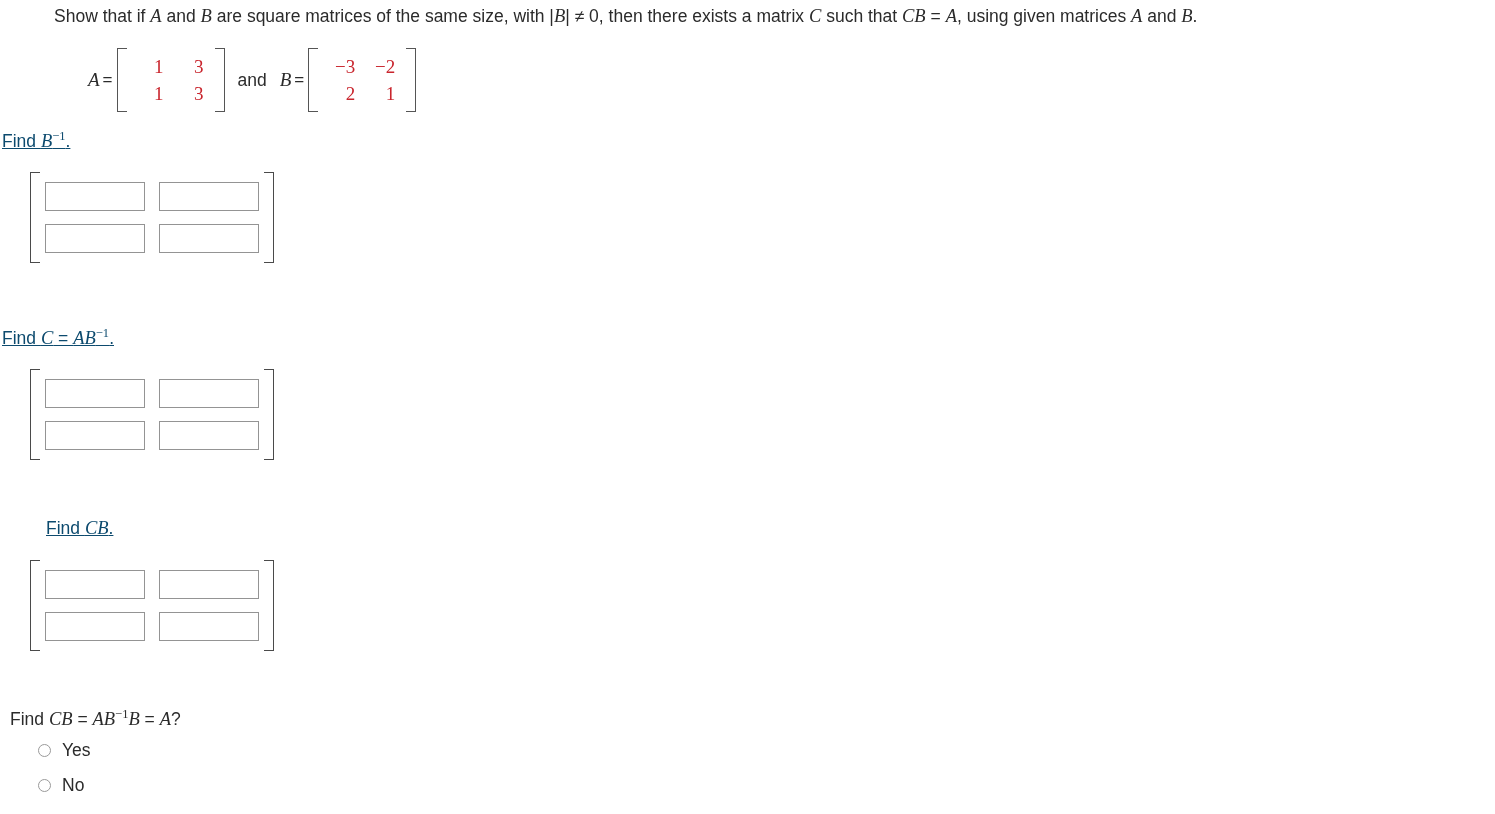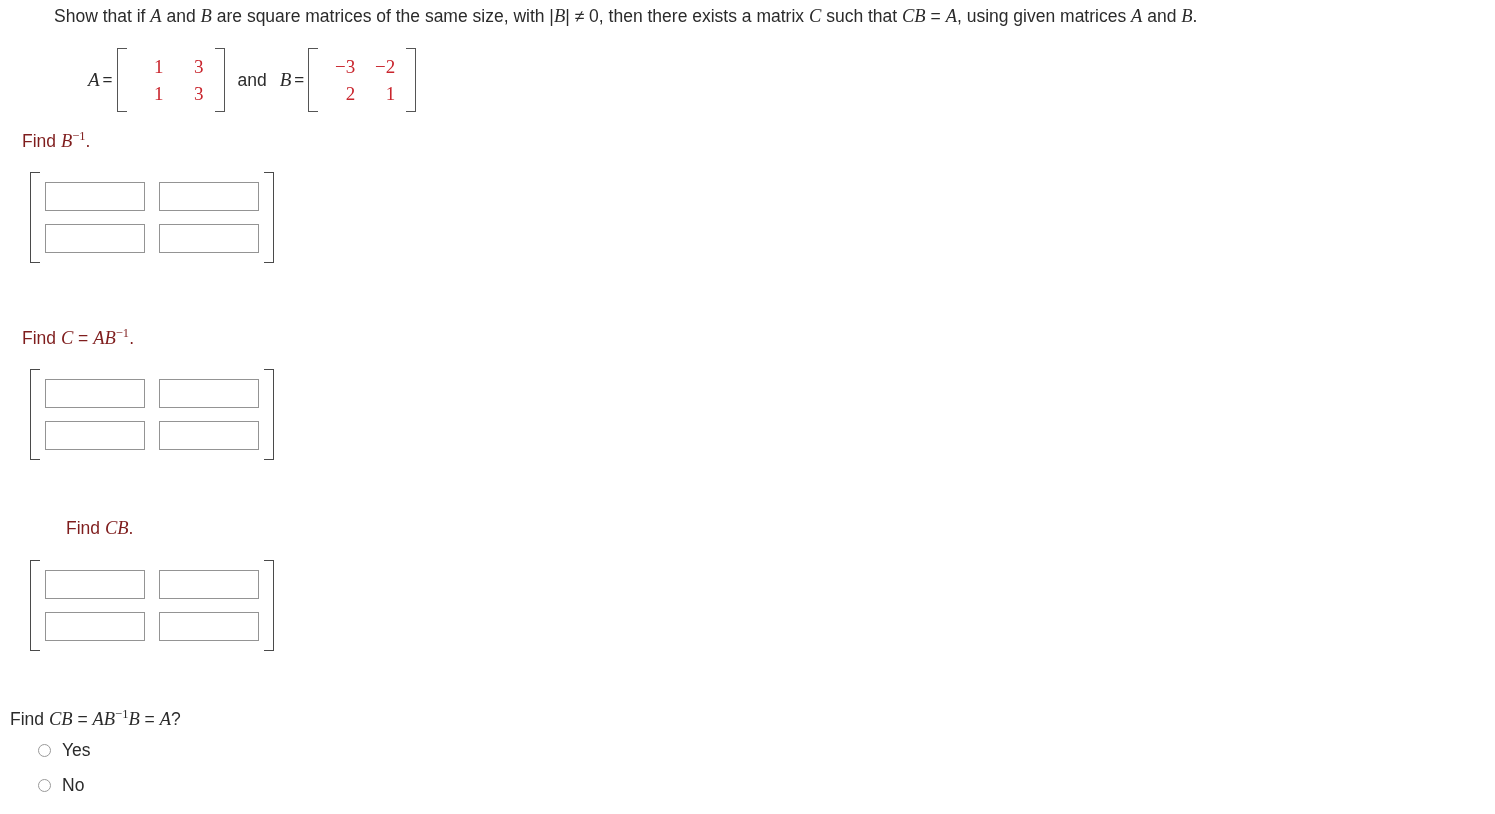--- a/index.html
+++ b/index.html
@@ -87,25 +87,26 @@
     font-size: 19px;
     text-align: right;
     padding: 1px 7px;
     min-width: 26px;
     line-height: 25px;
   }
 
   
   .section-label {
     position: absolute;
-    left: 22px;
+    left: 2px;
     font-size: 17.5px;
     line-height: 22px;
     white-space: nowrap;
-    color: #7f1d1d;
+    color: #0c4a6e;
+    text-decoration: underline;
   }
 
   
   .answer-matrix {
     position: absolute;
     left: 30px;
     display: inline-flex;
     align-items: stretch;
   }
   .answer-matrix .brk {

